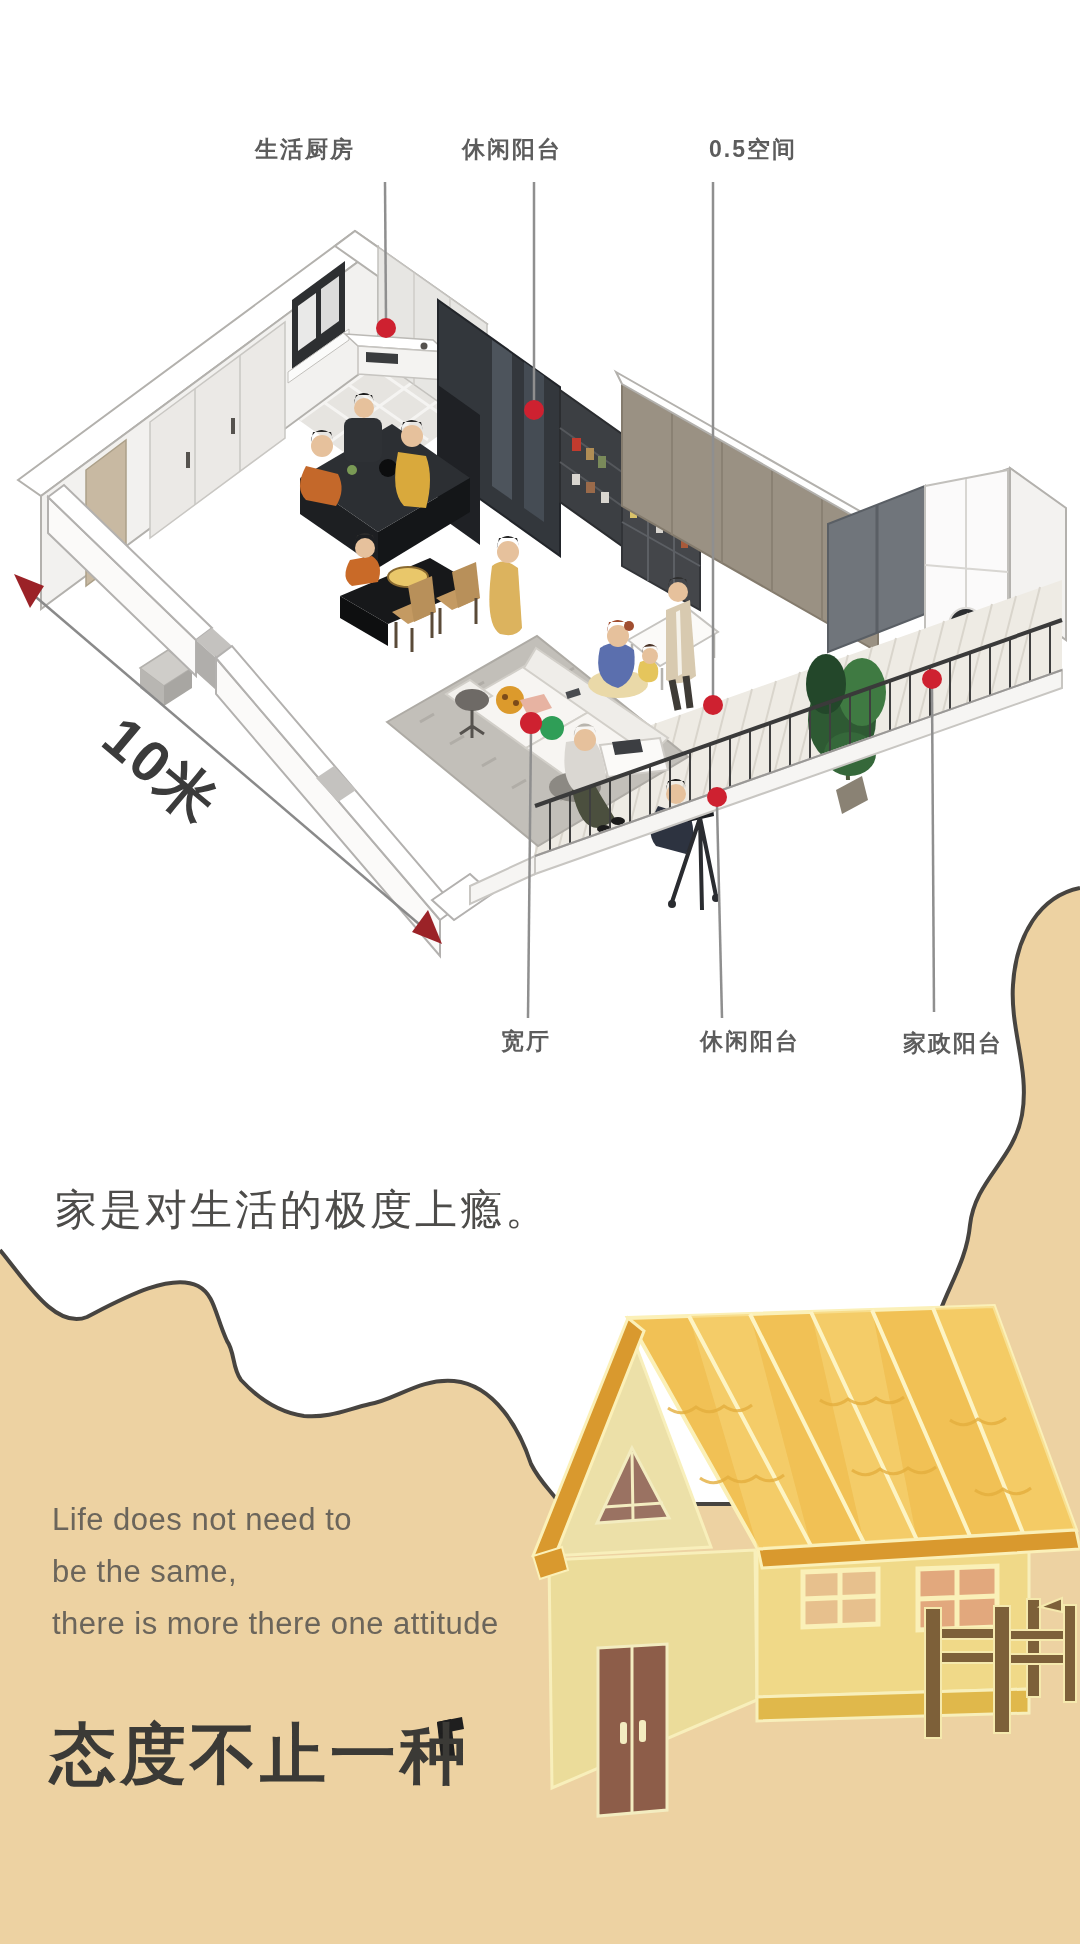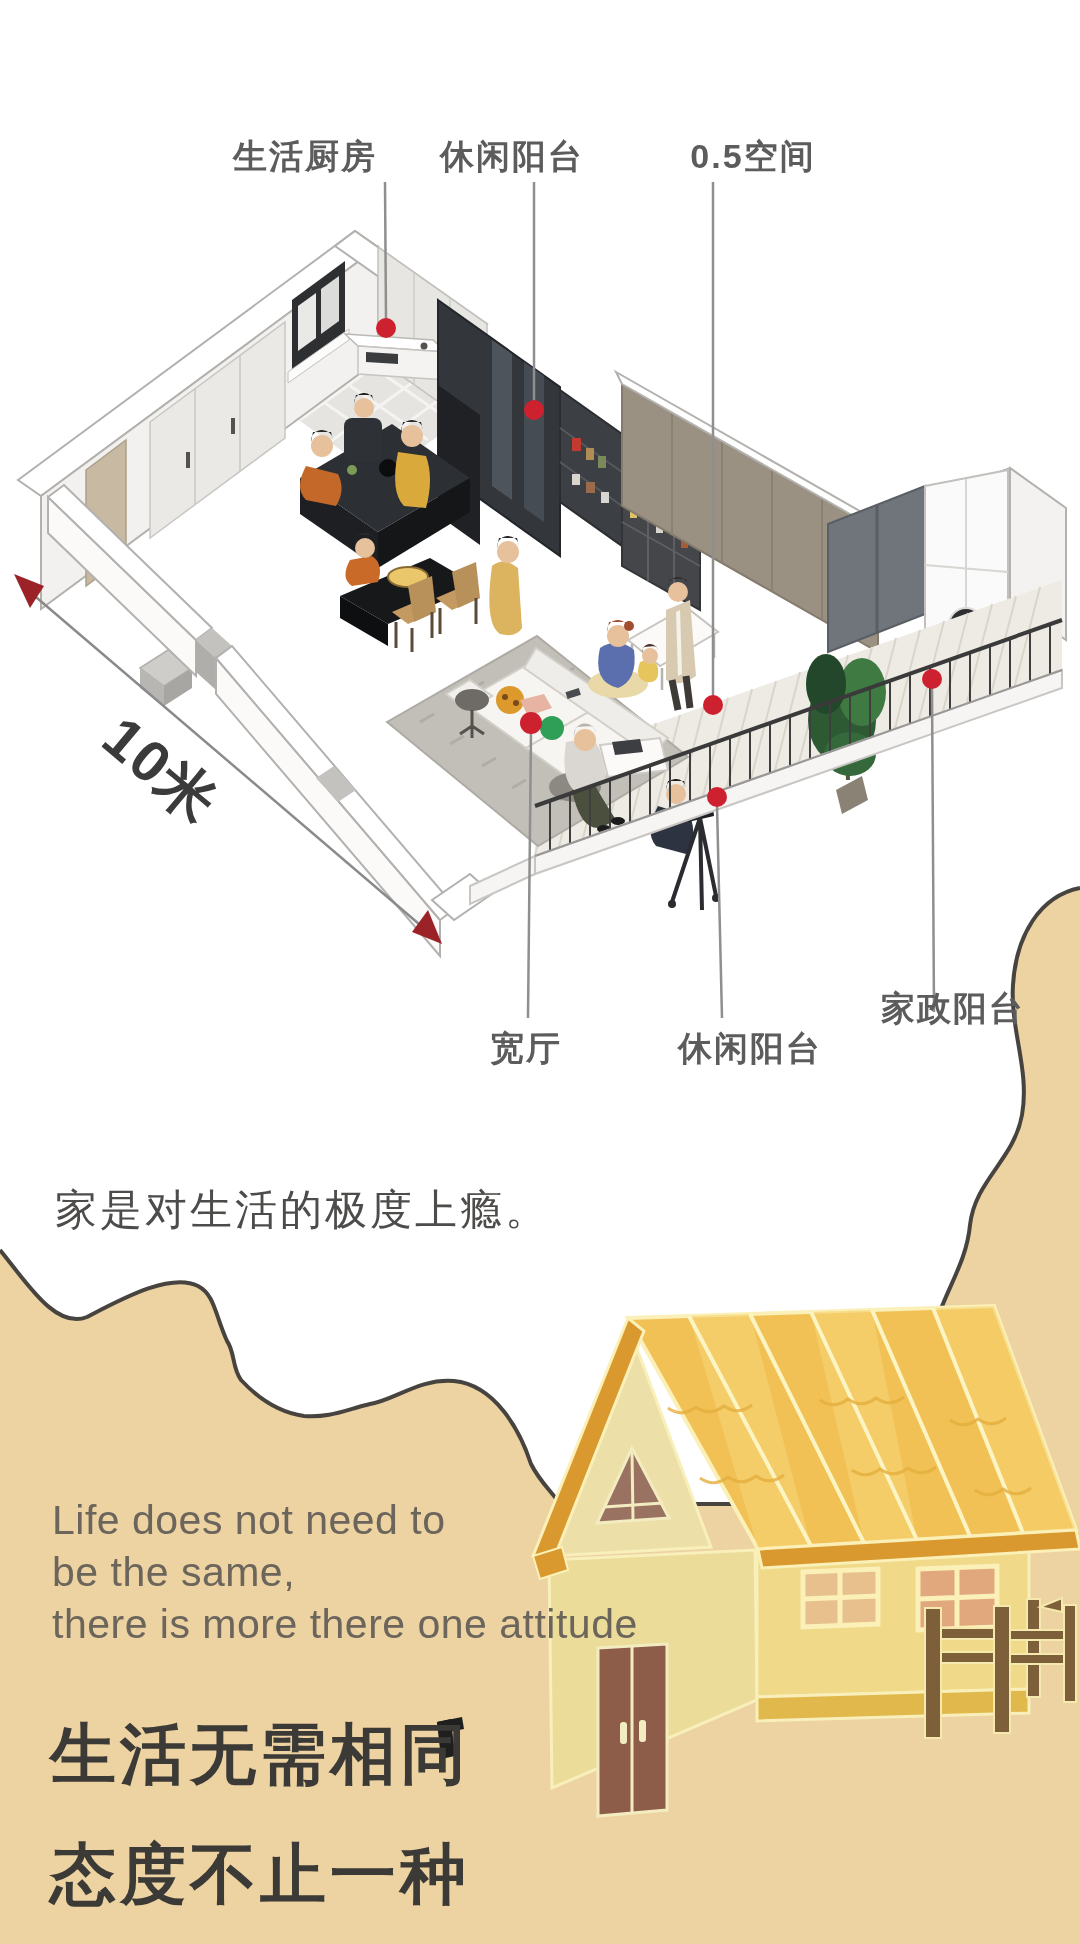--- a/index.html
+++ b/index.html
@@ -4,34 +4,34 @@
 <style>
   html,body{margin:0;padding:0;background:#888;}
   #page{
     position:relative;width:1080px;height:1944px;margin:0 auto;
     background:#ffffff;overflow:hidden;
     font-family:"Liberation Sans","DejaVu Sans",sans-serif;
   }
   #bg-art{position:absolute;left:0;top:0;width:1080px;height:1944px;}
   .plan-label{
     position:absolute;transform:translateX(-50%);
-    font-size:34px;font-weight:600;color:#5c5c5c;letter-spacing:2px;white-space:nowrap;
+    font-size:23px;font-weight:600;color:#5c5c5c;letter-spacing:2px;white-space:nowrap;
   }
   .dim-label{
     position:absolute;left:96px;top:732px;
     font-size:58px;font-weight:700;color:#3b3b3b;letter-spacing:2px;
     transform:rotate(40deg);transform-origin:center;white-space:nowrap;
   }
   .slogan{
     position:absolute;left:55px;top:1182px;
     font-size:42px;font-weight:500;color:#4d4c4a;letter-spacing:3px;white-space:nowrap;
   }
   .tagline{
     position:absolute;left:52px;top:1494px;
-    font-size:41px;font-weight:400;color:#6b655b;line-height:52px;letter-spacing:0.5px;
+    font-size:31px;font-weight:400;color:#6b655b;line-height:52px;letter-spacing:0.5px;
   }
   .big-title{
     position:absolute;left:50px;top:1694px;
     font-size:66px;font-weight:700;color:#3b3a36;letter-spacing:4px;line-height:120px;white-space:nowrap;
   }
 </style>
 </head>
 <body>
 
 <div id="page">
@@ -339,30 +339,29 @@
       <polygon points="437,1722 462,1717 464,1729 439,1734"></polygon>
     </g>
   </svg>
 
   <div class="plan-label" style="left:305px;top:134px;">生活厨房</div>
   <div class="plan-label" style="left:512px;top:134px;">休闲阳台</div>
   <div class="plan-label" style="left:713px;top:134px;margin-left:40px;">0.5空间</div>
 
   <div class="plan-label" style="left:526px;top:1026px;">宽厅</div>
   <div class="plan-label" style="left:724px;top:1026px;margin-left:26px;">休闲阳台</div>
-  <div class="plan-label" style="left:953px;top:986px;text-align:right;">家政阳台</div>
+  <div class="plan-label" style="left:953px;top:1028px;text-align:right;">家政阳台</div>
 
   <div class="dim-label">10米</div>
 
   <div class="slogan">家是对生活的极度上瘾。</div>
 
   <div class="tagline">
     <div>Life does not need to</div>
     <div>be the same,</div>
     <div>there is more there one attitude</div>
   </div>
 
   <div class="big-title">
-    <div>生活无需相同</div>
     <div>态度不止一种</div>
   </div>
 
 </div>
 
 </body></html>

